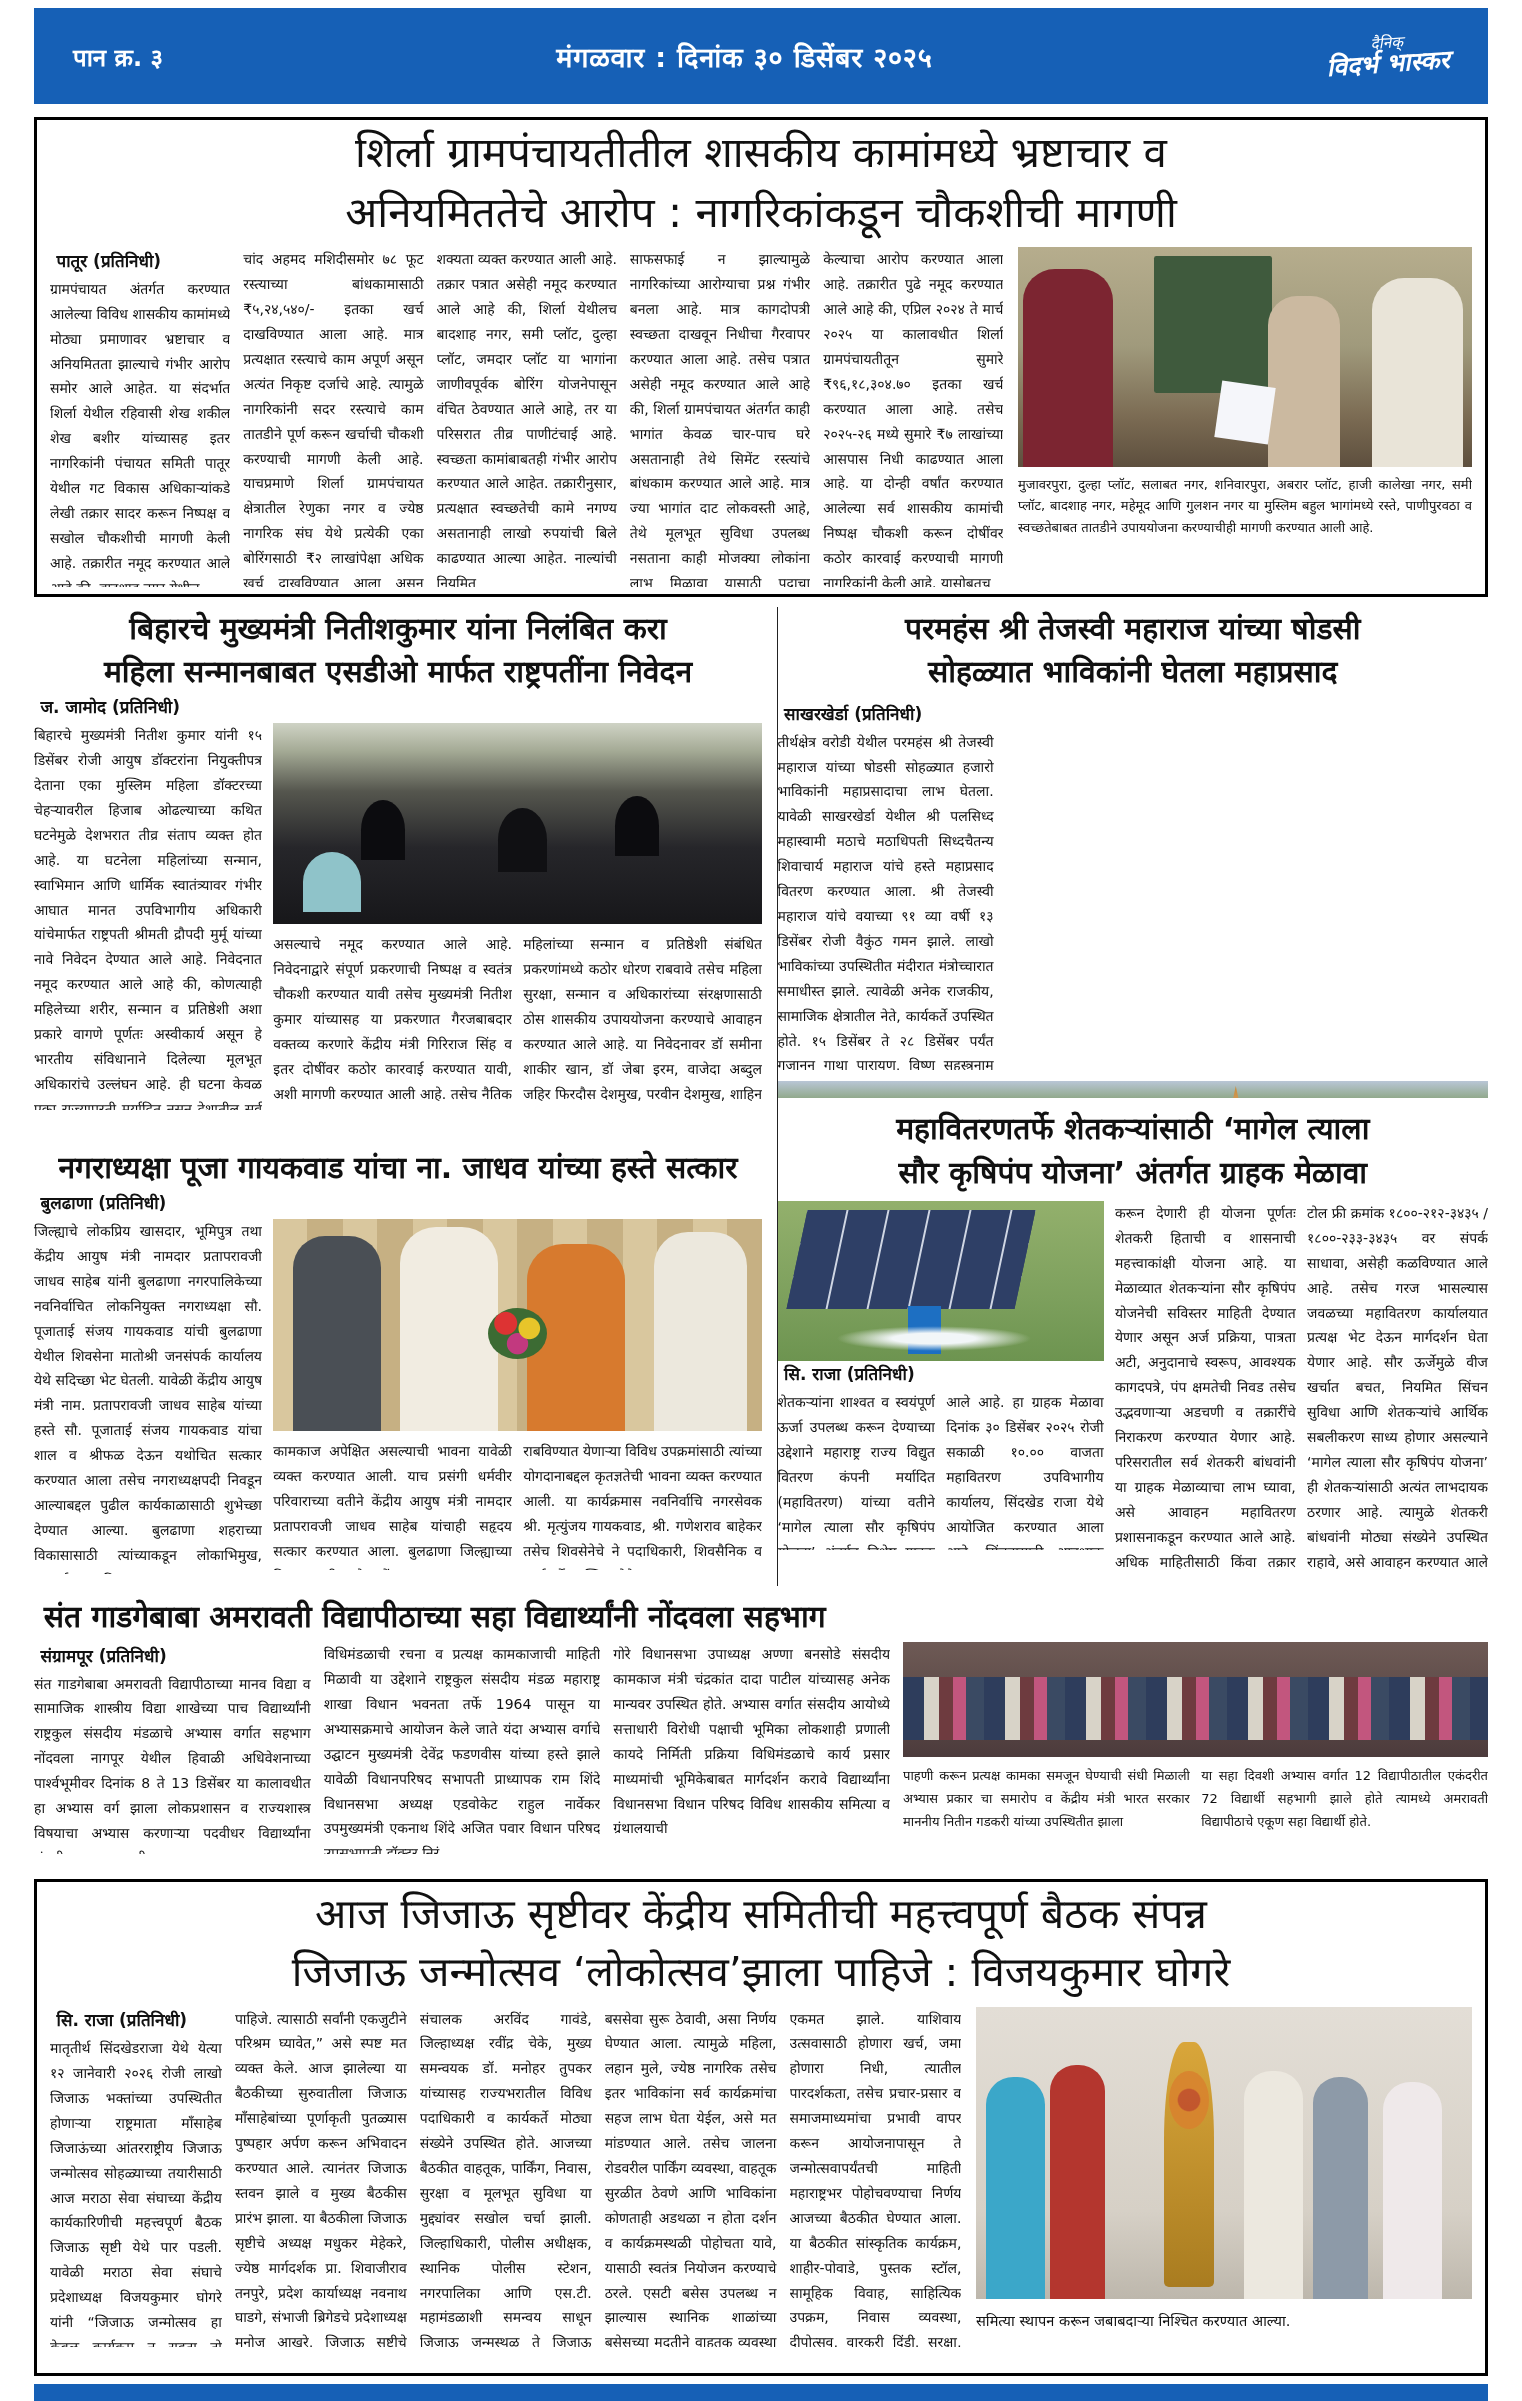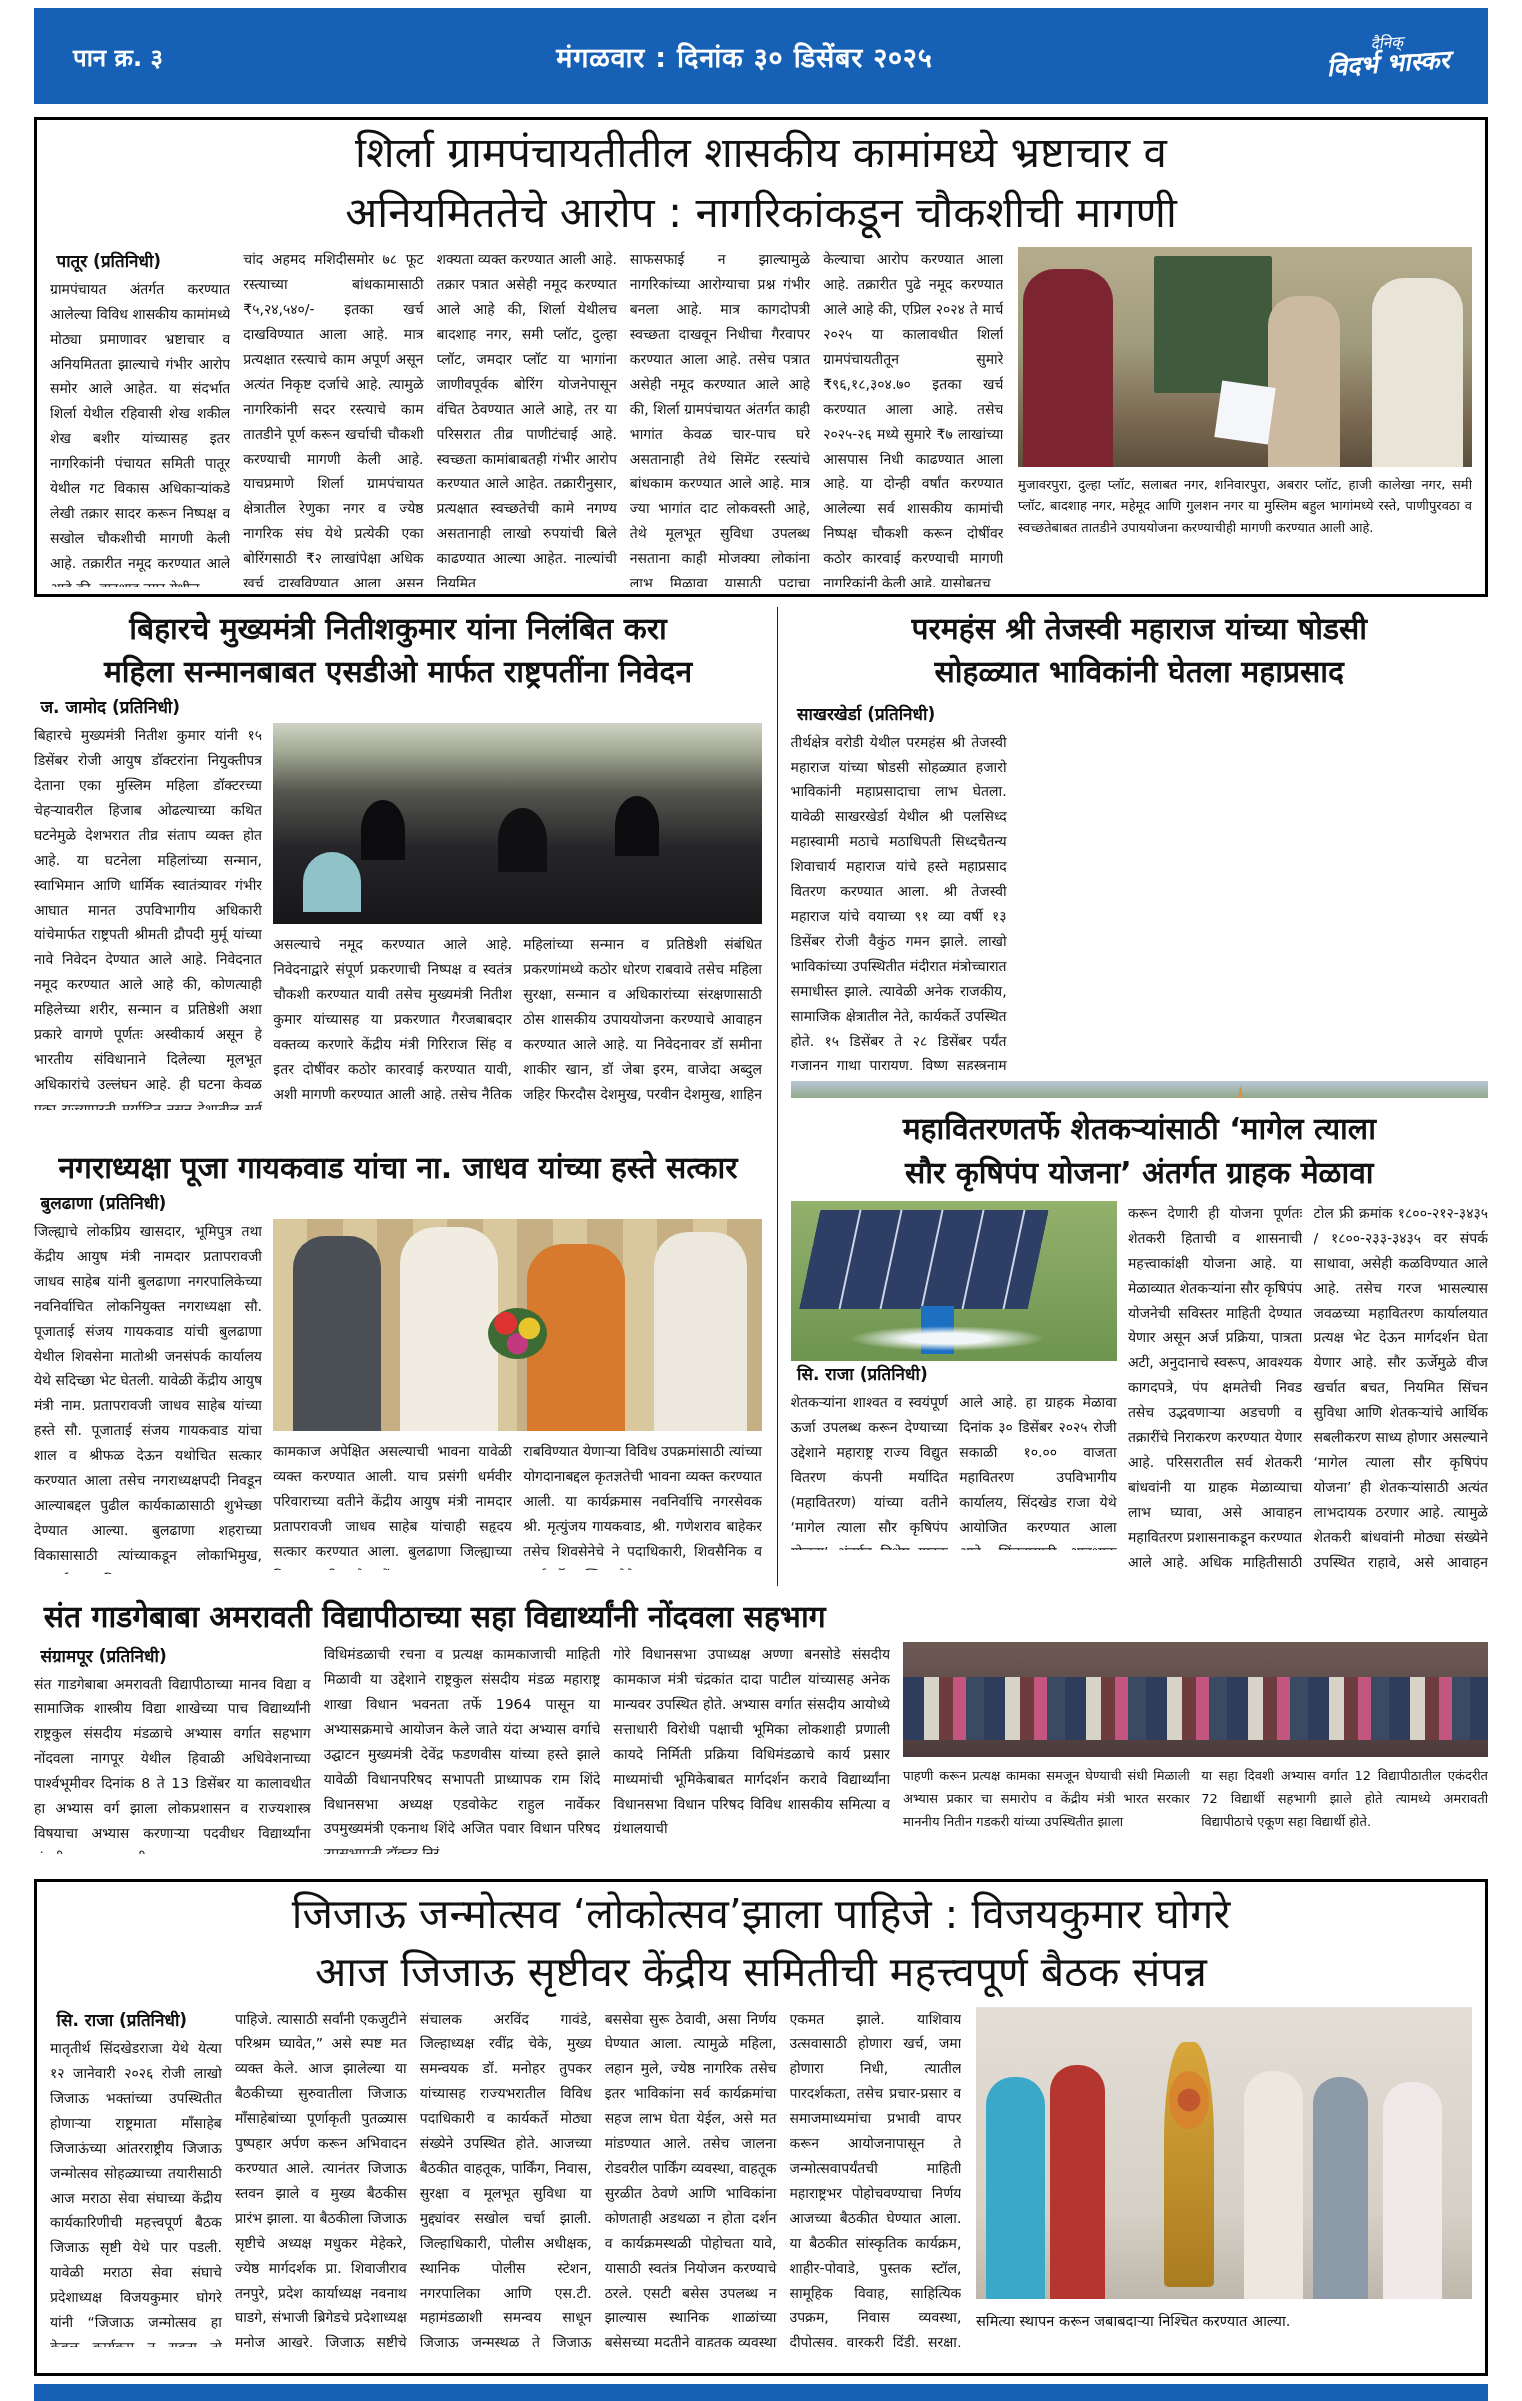--- a/index.html
+++ b/index.html
@@ -42,21 +42,21 @@
   .p1 { width:100%; height:220px;
     background:linear-gradient(180deg,#b6ad8d 0%,#a09a7c 45%,#7a6a52 78%,#5d4f3e 100%); }
   .p1 .cupboard { left:30%; top:4%; width:26%; height:62%; background:#3f5a3d; border-radius:2.4px; }
   .p1 .fig-maroon { left:1%; top:10%; width:20%; height:90%; background:#7c2531; border-radius:32px 32px 0 0; }
   .p1 .fig-white { right:2%; top:14%; width:20%; height:86%; background:#e9e4d8; border-radius:32px 32px 0 0; }
   .p1 .fig-tan { left:55%; top:22%; width:16%; height:78%; background:#cbb9a0; border-radius:29px 29px 0 0; }
   .p1 .paper { left:44%; top:62%; width:12%; height:26%; background:#f5f6fa; transform:rotate(8deg); }
   
   .midrow { display:flex; gap:14.6px; margin-top:9.7px; height:979px; }
   .mid-left { width:728px; }
-  .mid-right { flex:1; border-left:1.6px solid #222; padding-left:13px; box-sizing:border-box; }
+  .mid-right { flex:1; border-left:1.6px solid #222; box-sizing:border-box; }
   
   .a2 { height:528px; overflow:hidden; }
   .a2-body { display:flex; gap:11.3px; height:387px; }
   .a2-c1 { width:228px; }
   .a2-rt { flex:1; }
   .p2 { width:100%; height:201px;
     background:linear-gradient(180deg,#cfd3c5 0%,#a4aa95 14%,#55564e 34%,#26262a 62%,#17171a 100%); }
   .p2 .head1 { left:18%; top:38%; width:9%; height:30%; background:#0c0c0f; border-radius:50% 50% 0 0; }
   .p2 .head2 { left:46%; top:42%; width:10%; height:32%; background:#101013; border-radius:50% 50% 0 0; }
   .p2 .head3 { left:70%; top:36%; width:9%; height:30%; background:#0c0c0f; border-radius:50% 50% 0 0; }
@@ -304,22 +304,22 @@
         <div class="tworow a6-tworow">
           <div class="col" style="font-size:13px;">पाहणी करून प्रत्यक्ष कामका समजून घेण्याची संधी मिळाली अभ्यास प्रकार चा समारोप व केंद्रीय मंत्री भारत सरकार माननीय नितीन गडकरी यांच्या उपस्थितीत झाला</div>
           <div class="col" style="font-size:13px;">या सहा दिवशी अभ्यास वर्गात 12 विद्यापीठातील एकंदरीत 72 विद्यार्थी सहभागी झाले होते त्यामध्ये अमरावती विद्यापीठाचे एकूण सहा विद्यार्थी होते.</div>
         </div>
       </div>
     </div>
   </div>
 
   <div class="boxed a7">
     <div class="headline-xl" style="font-size:41px;">
+      <div>आज जिजाऊ सृष्टीवर केंद्रीय समितीची महत्त्वपूर्ण बैठक संपन्न</div>
       <div>जिजाऊ जन्मोत्सव ‘लोकोत्सव’झाला पाहिजे : विजयकुमार घोगरे</div>
-      <div>आज जिजाऊ सृष्टीवर केंद्रीय समितीची महत्त्वपूर्ण बैठक संपन्न</div>
     </div>
     <div class="a7-body">
       <div class="a7-cols">
         <div class="colwrap">
           <div class="byline">सि. राजा (प्रतिनिधी)</div>
           <div class="col">मातृतीर्थ सिंदखेडराजा येथे येत्या १२ जानेवारी २०२६ रोजी लाखो जिजाऊ भक्तांच्या उपस्थितीत होणाऱ्या राष्ट्रमाता माँसाहेब जिजाऊंच्या आंतरराष्ट्रीय जिजाऊ जन्मोत्सव सोहळ्याच्या तयारीसाठी आज मराठा सेवा संघाच्या केंद्रीय कार्यकारिणीची महत्त्वपूर्ण बैठक जिजाऊ सृष्टी येथे पार पडली. यावेळी मराठा सेवा संघाचे प्रदेशाध्यक्ष विजयकुमार घोगरे यांनी “जिजाऊ जन्मोत्सव हा केवळ कार्यक्रम न राहता तो सर्वसामान्यांचा लोकोत्सव झाला</div>
         </div>
         <div class="colwrap">
             <div class="col">पाहिजे. त्यासाठी सर्वांनी एकजुटीने परिश्रम घ्यावेत,” असे स्पष्ट मत व्यक्त केले. आज झालेल्या या बैठकीच्या सुरुवातीला जिजाऊ माँसाहेबांच्या पूर्णाकृती पुतळ्यास पुष्पहार अर्पण करून अभिवादन करण्यात आले. त्यानंतर जिजाऊ स्तवन झाले व मुख्य बैठकीस प्रारंभ झाला. या बैठकीला जिजाऊ सृष्टीचे अध्यक्ष मधुकर मेहेकरे, ज्येष्ठ मार्गदर्शक प्रा. शिवाजीराव तनपुरे, प्रदेश कार्याध्यक्ष नवनाथ घाडगे, संभाजी ब्रिगेडचे प्रदेशाध्यक्ष मनोज आखरे, जिजाऊ सृष्टीचे सहसचिव सौरभ खेडेकर, प्रकल्प</div>
           </div>

